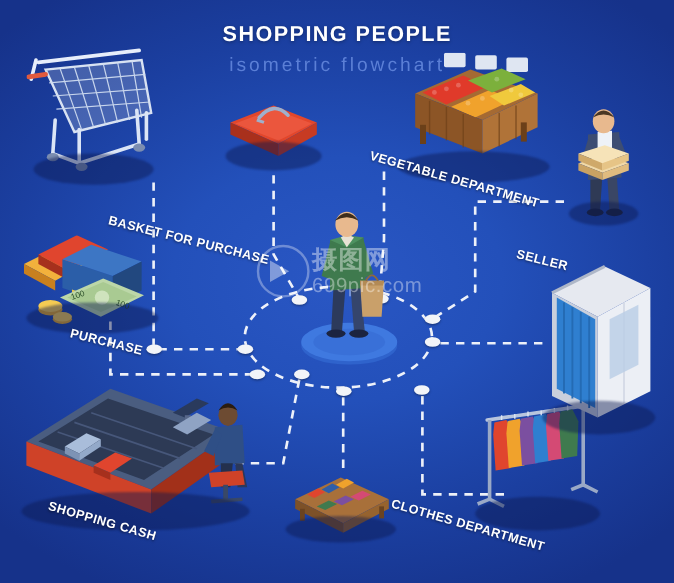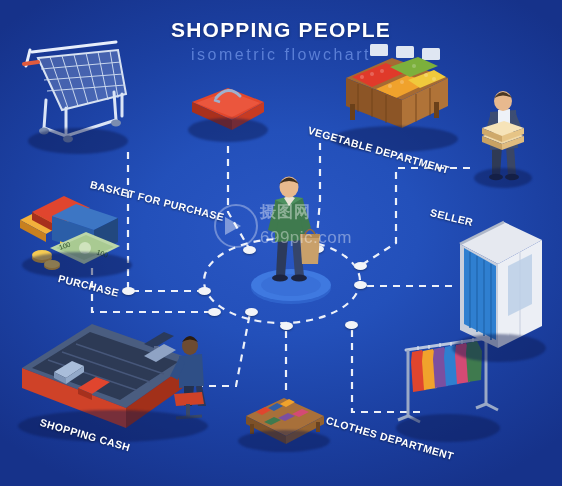--- a/index.html
+++ b/index.html
@@ -22,21 +22,21 @@
   }
 
   
   .title {
     position: absolute;
     left: 0;
     top: 18px;
     width: 562px;
     text-align: center;
     color: #ffffff;
-    font-size: 21px;
+    font-size: 18px;
     font-weight: bold;
     letter-spacing: 1.2px;
     text-shadow: 0 1px 3px rgba(0,0,0,.35);
   }
   .subtitle {
     position: absolute;
     left: 0;
     top: 46px;
     width: 562px;
     text-align: center;
@@ -102,21 +102,21 @@
     left: 9px; top: 11px;
     width: 0; height: 0;
     border-left: 16px solid rgba(255,255,255,.75);
     border-top: 9px solid transparent;
     border-bottom: 9px solid transparent;
   }
   .wm-cn {
     position: absolute;
     left: 46px; top: 6px;
     color: rgba(255,255,255,.75);
-    font-size: 16px;
+    font-size: 21px;
     letter-spacing: 1px;
     font-weight: bold;
   }
   .wm-url {
     position: absolute;
     left: 46px; top: 32px;
     color: rgba(255,255,255,.7);
     font-size: 17px;
     letter-spacing: .5px;
   }

